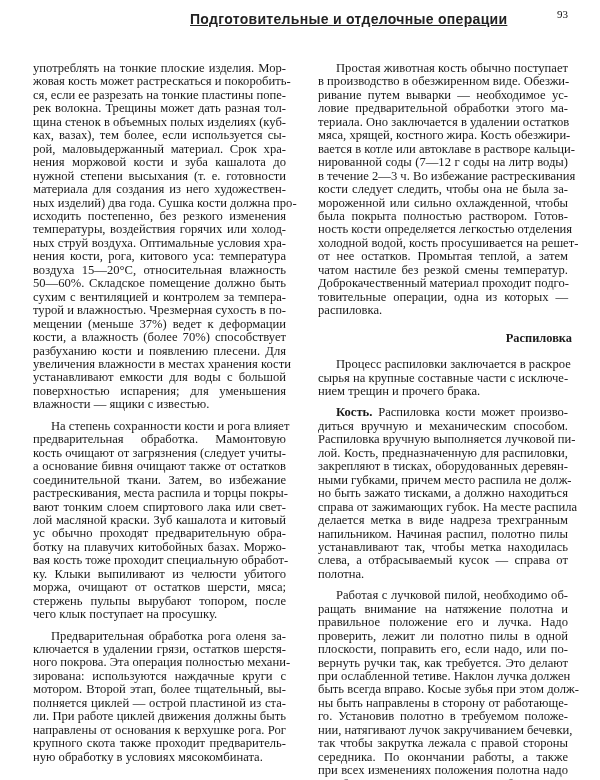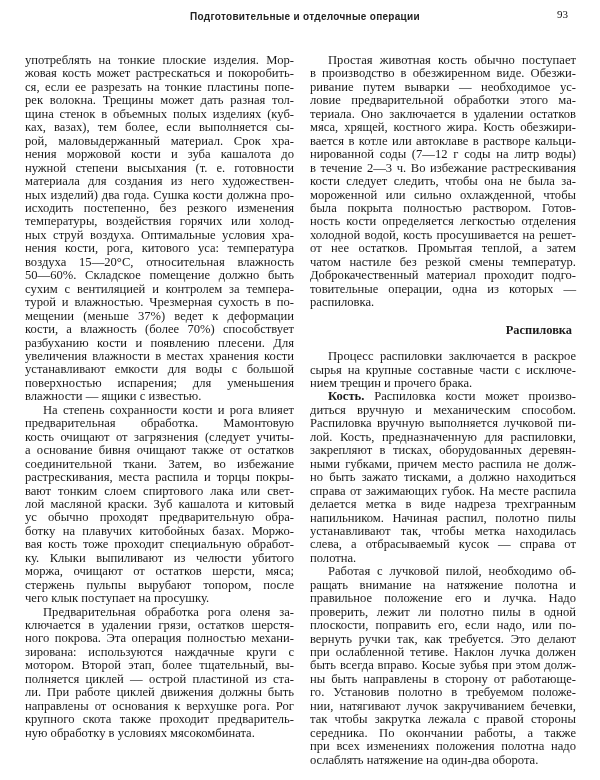--- a/index.html
+++ b/index.html
@@ -4,37 +4,38 @@
 <style>
   html, body { margin: 0; padding: 0; background: #ffffff; }
   body {
     width: 600px; height: 780px; position: relative; overflow: hidden;
     font-family: "Liberation Serif", "DejaVu Serif", serif;
     color: #1a1a1a;
   }
   .running-head {
     position: absolute; left: 190px; top: 11px;
     font-family: "Liberation Sans", "DejaVu Sans", sans-serif;
-    font-size: 10px; font-weight: bold; letter-spacing: 0.3px;
+    font-size: 14px; font-weight: bold; letter-spacing: 0.3px;
     color: #222;
+    text-decoration: underline;
   }
   .page-number {
     position: absolute; left: 557px; top: 8px;
     font-size: 11px; color: #111;
   }
   .col {
     position: absolute; top: 54px;
     font-size: 12.6px; line-height: 13.45px;
     text-align: justify;
   }
   .col.left { left: 25px; width: 269px; }
   .col.right { left: 310px; width: 266px; }
   .line { display: block; text-align: justify; text-align-last: justify; white-space: nowrap; }
   .line.last { text-align-last: left; }
-  .para { margin: 0; }
+  .para { margin: 8px; }
   .section-heading {
     text-align: right; font-weight: bold; font-size: 12.4px;
     margin: 14px 4px 13px 0;
     font-family: Liberation Serif, serif;
   }
   .lead-term { font-weight: bold; }
 </style>
 </head>
 <body>
 
@@ -42,21 +43,21 @@
   <div class="running-head">Подготовительные и отделочные операции</div>
   <div class="page-number">93</div>
 
   <div class="col left" id="left-col">
       <div class="para">
         <span class="line">употреблять на тонкие плоские изделия. Мор-</span>
         <span class="line">жовая кость может растрескаться и покоробить-</span>
         <span class="line">ся, если ее разрезать на тонкие пластины попе-</span>
         <span class="line">рек волокна. Трещины может дать разная тол-</span>
         <span class="line">щина стенок в объемных полых изделиях (куб-</span>
-        <span class="line">ках, вазах), тем более, если выполняется сы-</span>
+        <span class="line">ках, вазах), тем более, если используется сы-</span>
         <span class="line">рой, маловыдержанный материал. Срок хра-</span>
         <span class="line">нения моржовой кости и зуба кашалота до</span>
         <span class="line">нужной степени высыхания (т. е. готовности</span>
         <span class="line">материала для создания из него художествен-</span>
         <span class="line">ных изделий) два года. Сушка кости должна про-</span>
         <span class="line">исходить постепенно, без резкого изменения</span>
         <span class="line">температуры, воздействия горячих или холод-</span>
         <span class="line">ных струй воздуха. Оптимальные условия хра-</span>
         <span class="line">нения кости, рога, китового уса: температура</span>
         <span class="line">воздуха 15—20°С, относительная влажность</span>

